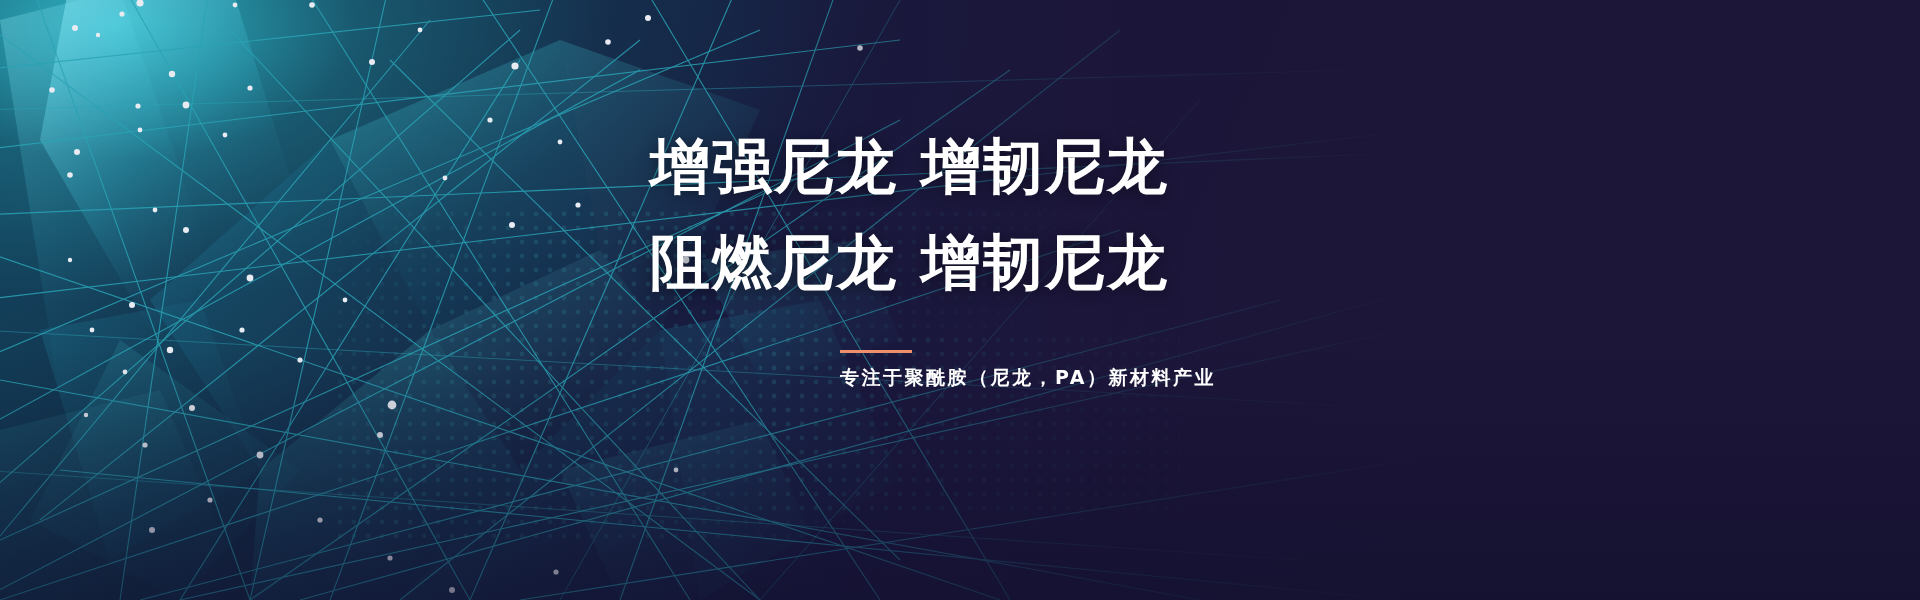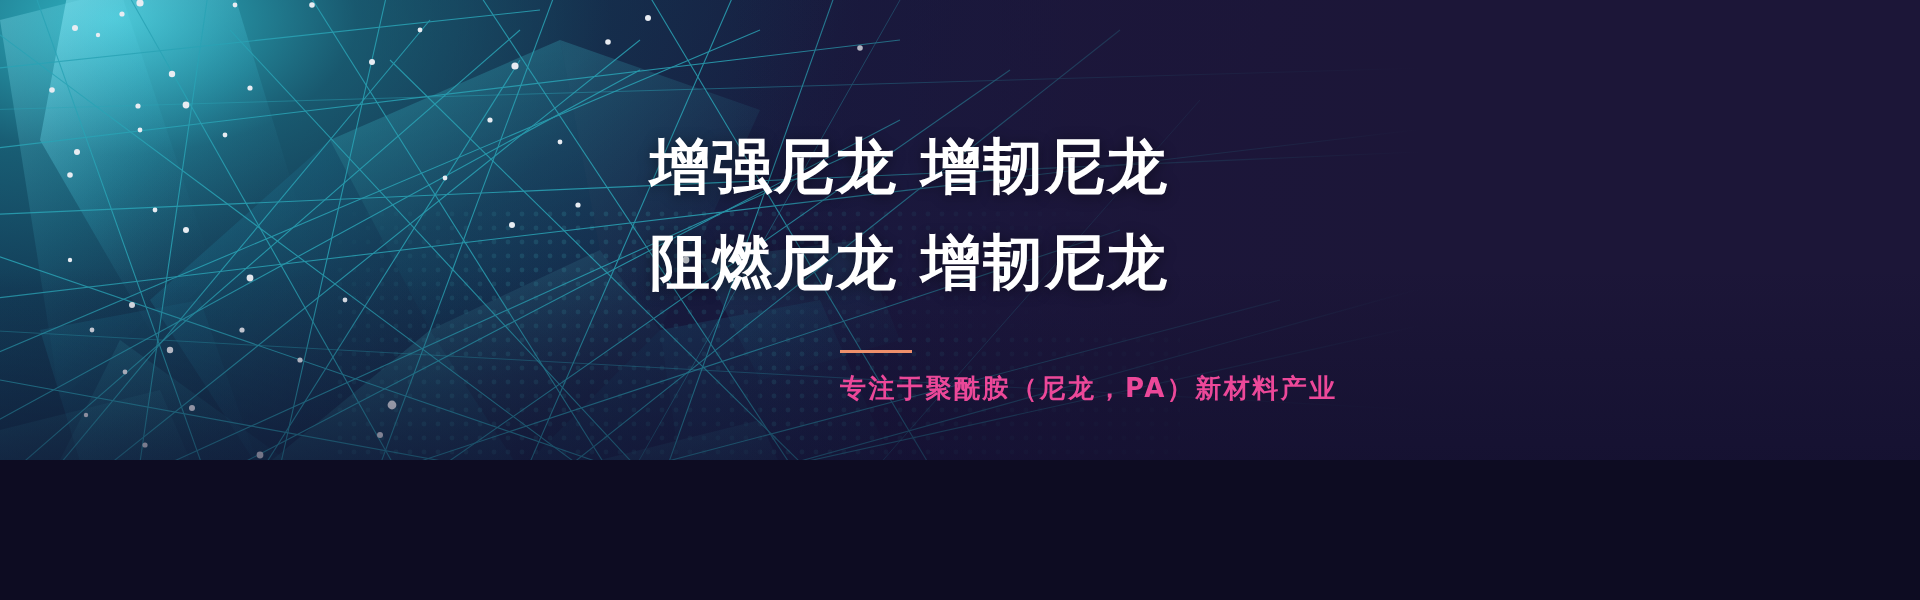--- a/index.html
+++ b/index.html
@@ -4,21 +4,21 @@
 <title>Banner</title>
 <style>
   html, body {
     margin: 0;
     padding: 0;
     background: #0d0c22;
   }
   .banner {
     position: relative;
     width: 1920px;
-    height: 460px;
+    height: 600px;
     overflow: hidden;
     background: #1b1640;
     font-family: "DejaVu Sans", "Liberation Sans", sans-serif;
     user-select: none;
   }
 
   
   .bg-base {
     position: absolute;
     inset: 0;
@@ -63,24 +63,24 @@
   .divider-wrap {
     margin-top: 40px;
     padding-left: 190px;
   }
   .divider {
     width: 72px;
     height: 3px;
     background: #ef8f6b;
   }
   .subtitle {
-    margin-top: 18px;
+    margin-top: 12px;
     padding-left: 190px;
-    color: #ec4899;
-    font-size: 26px;
+    color: #ffffff;
+    font-size: 19px;
     font-weight: bold;
     letter-spacing: 2.5px;
     white-space: nowrap;
   }
 </style>
 </head>
 <body>
 
 <div class="banner">
 

